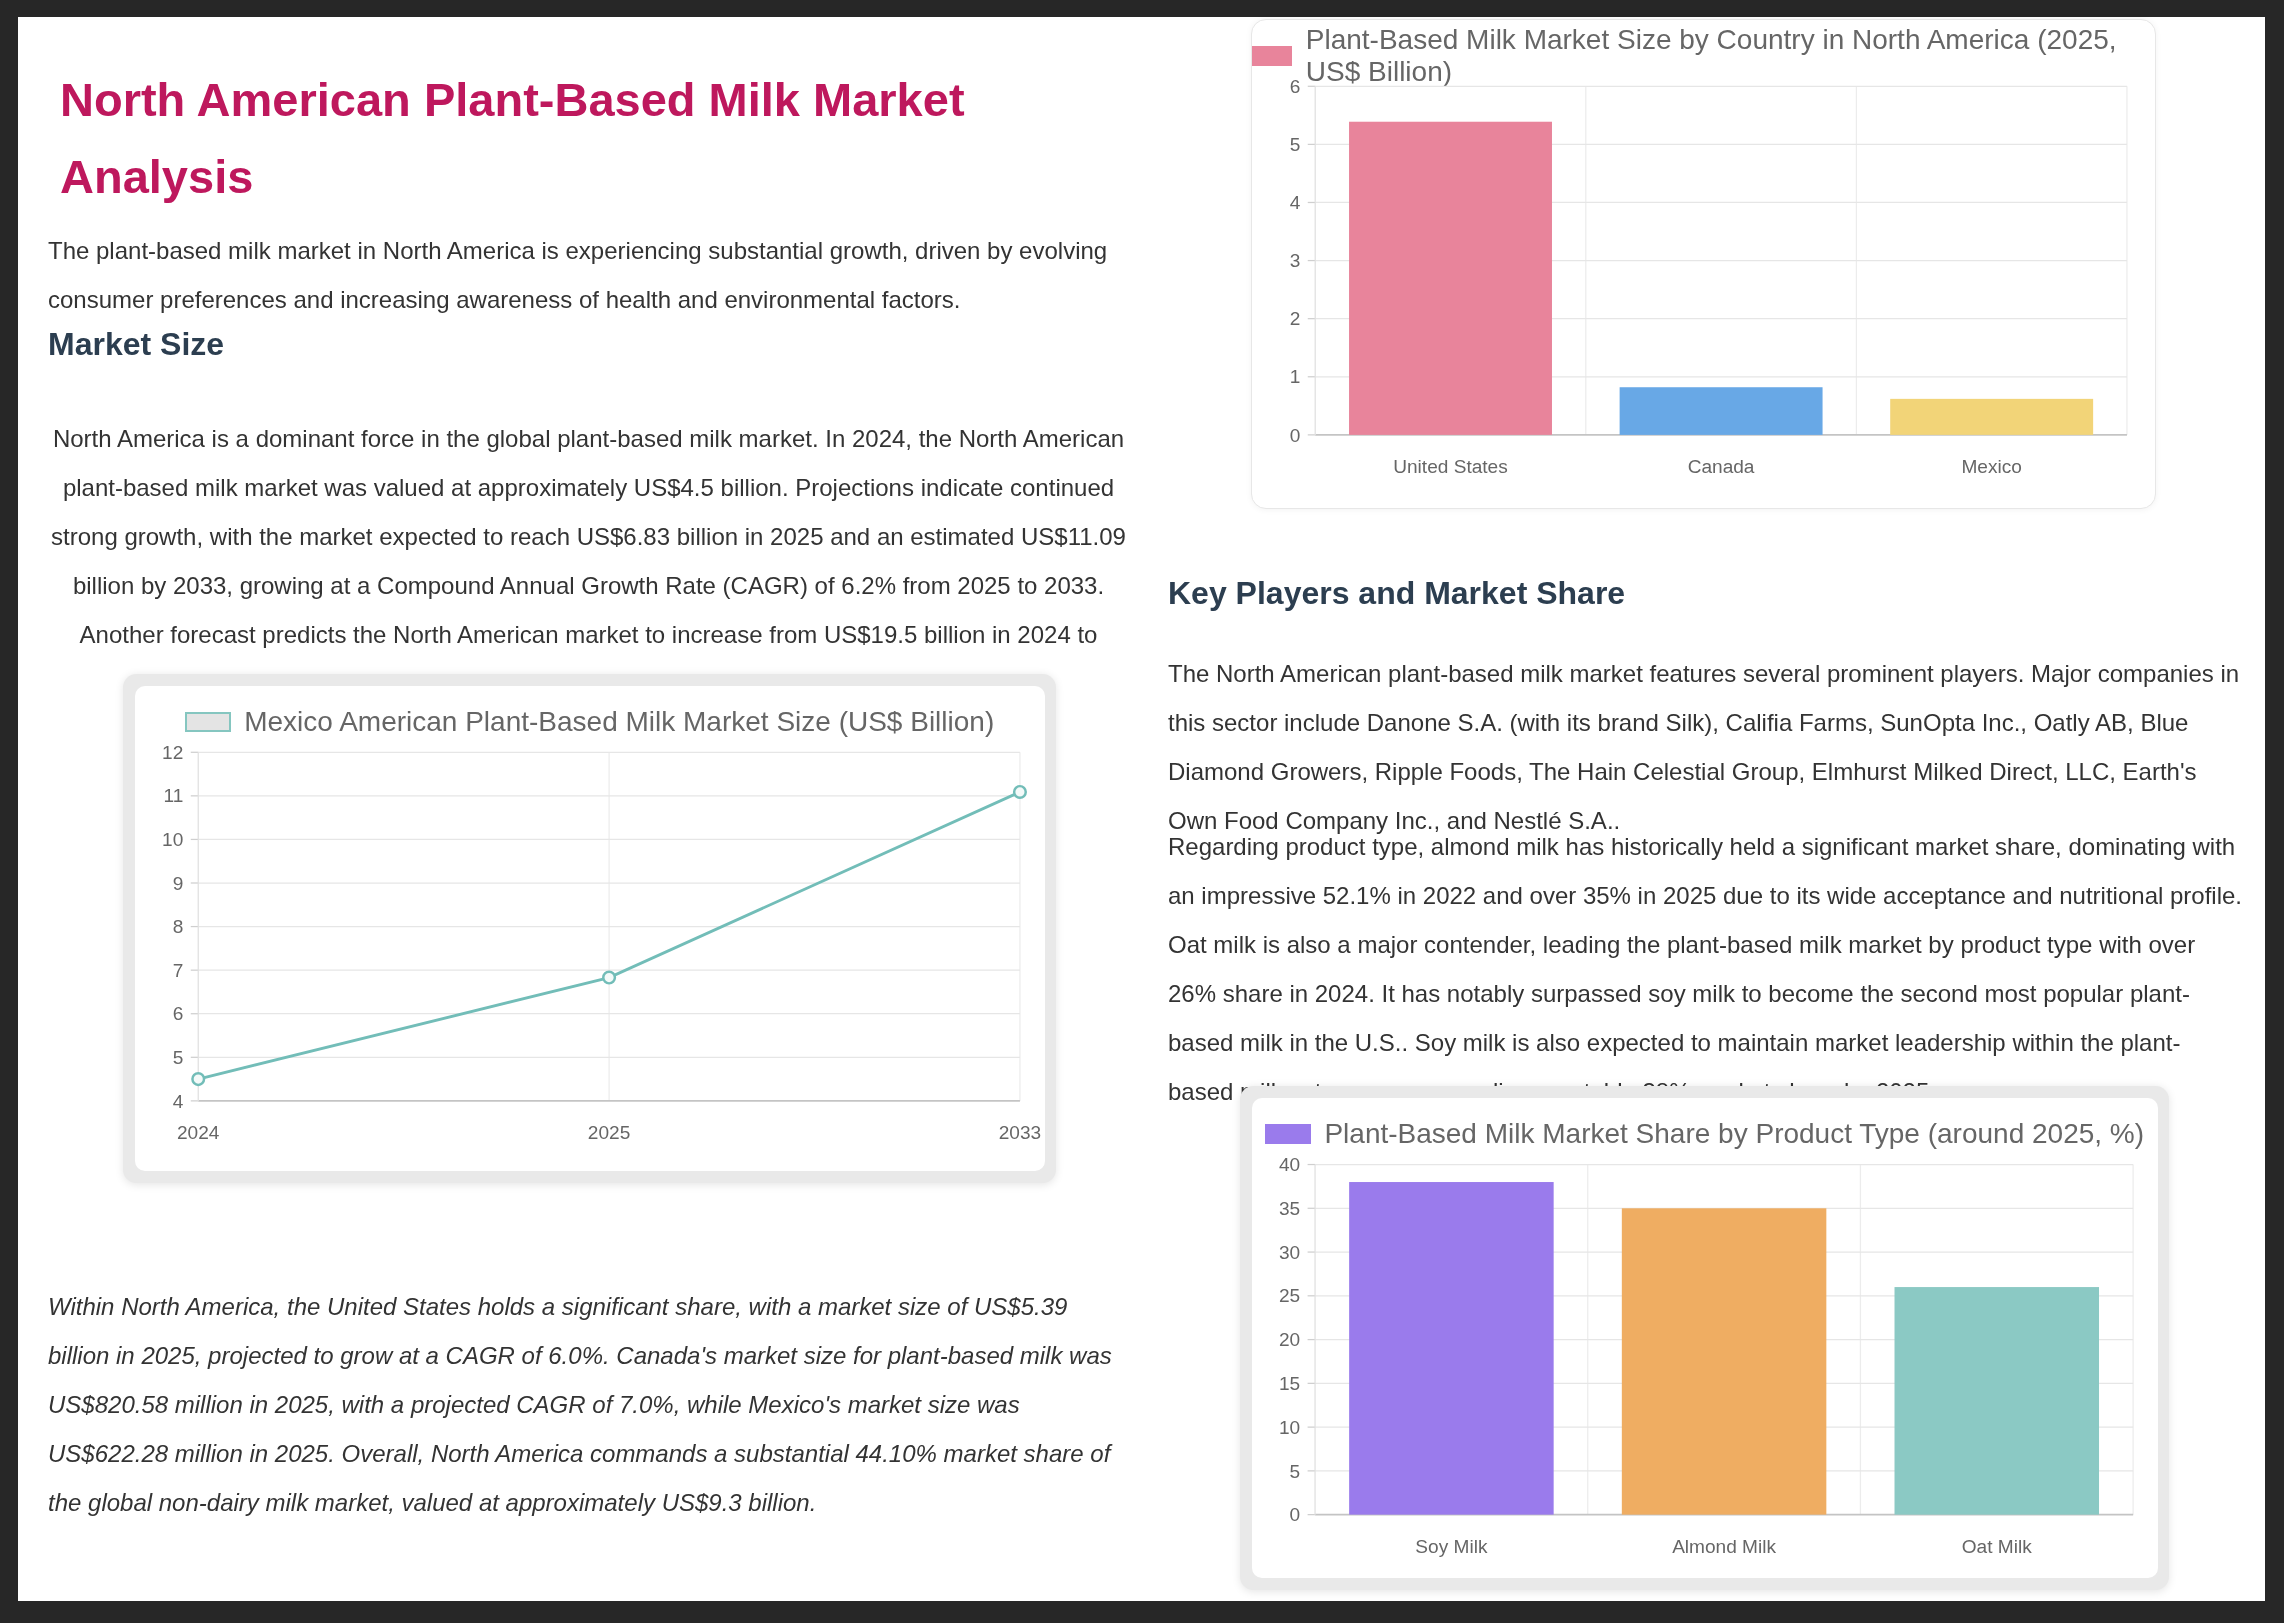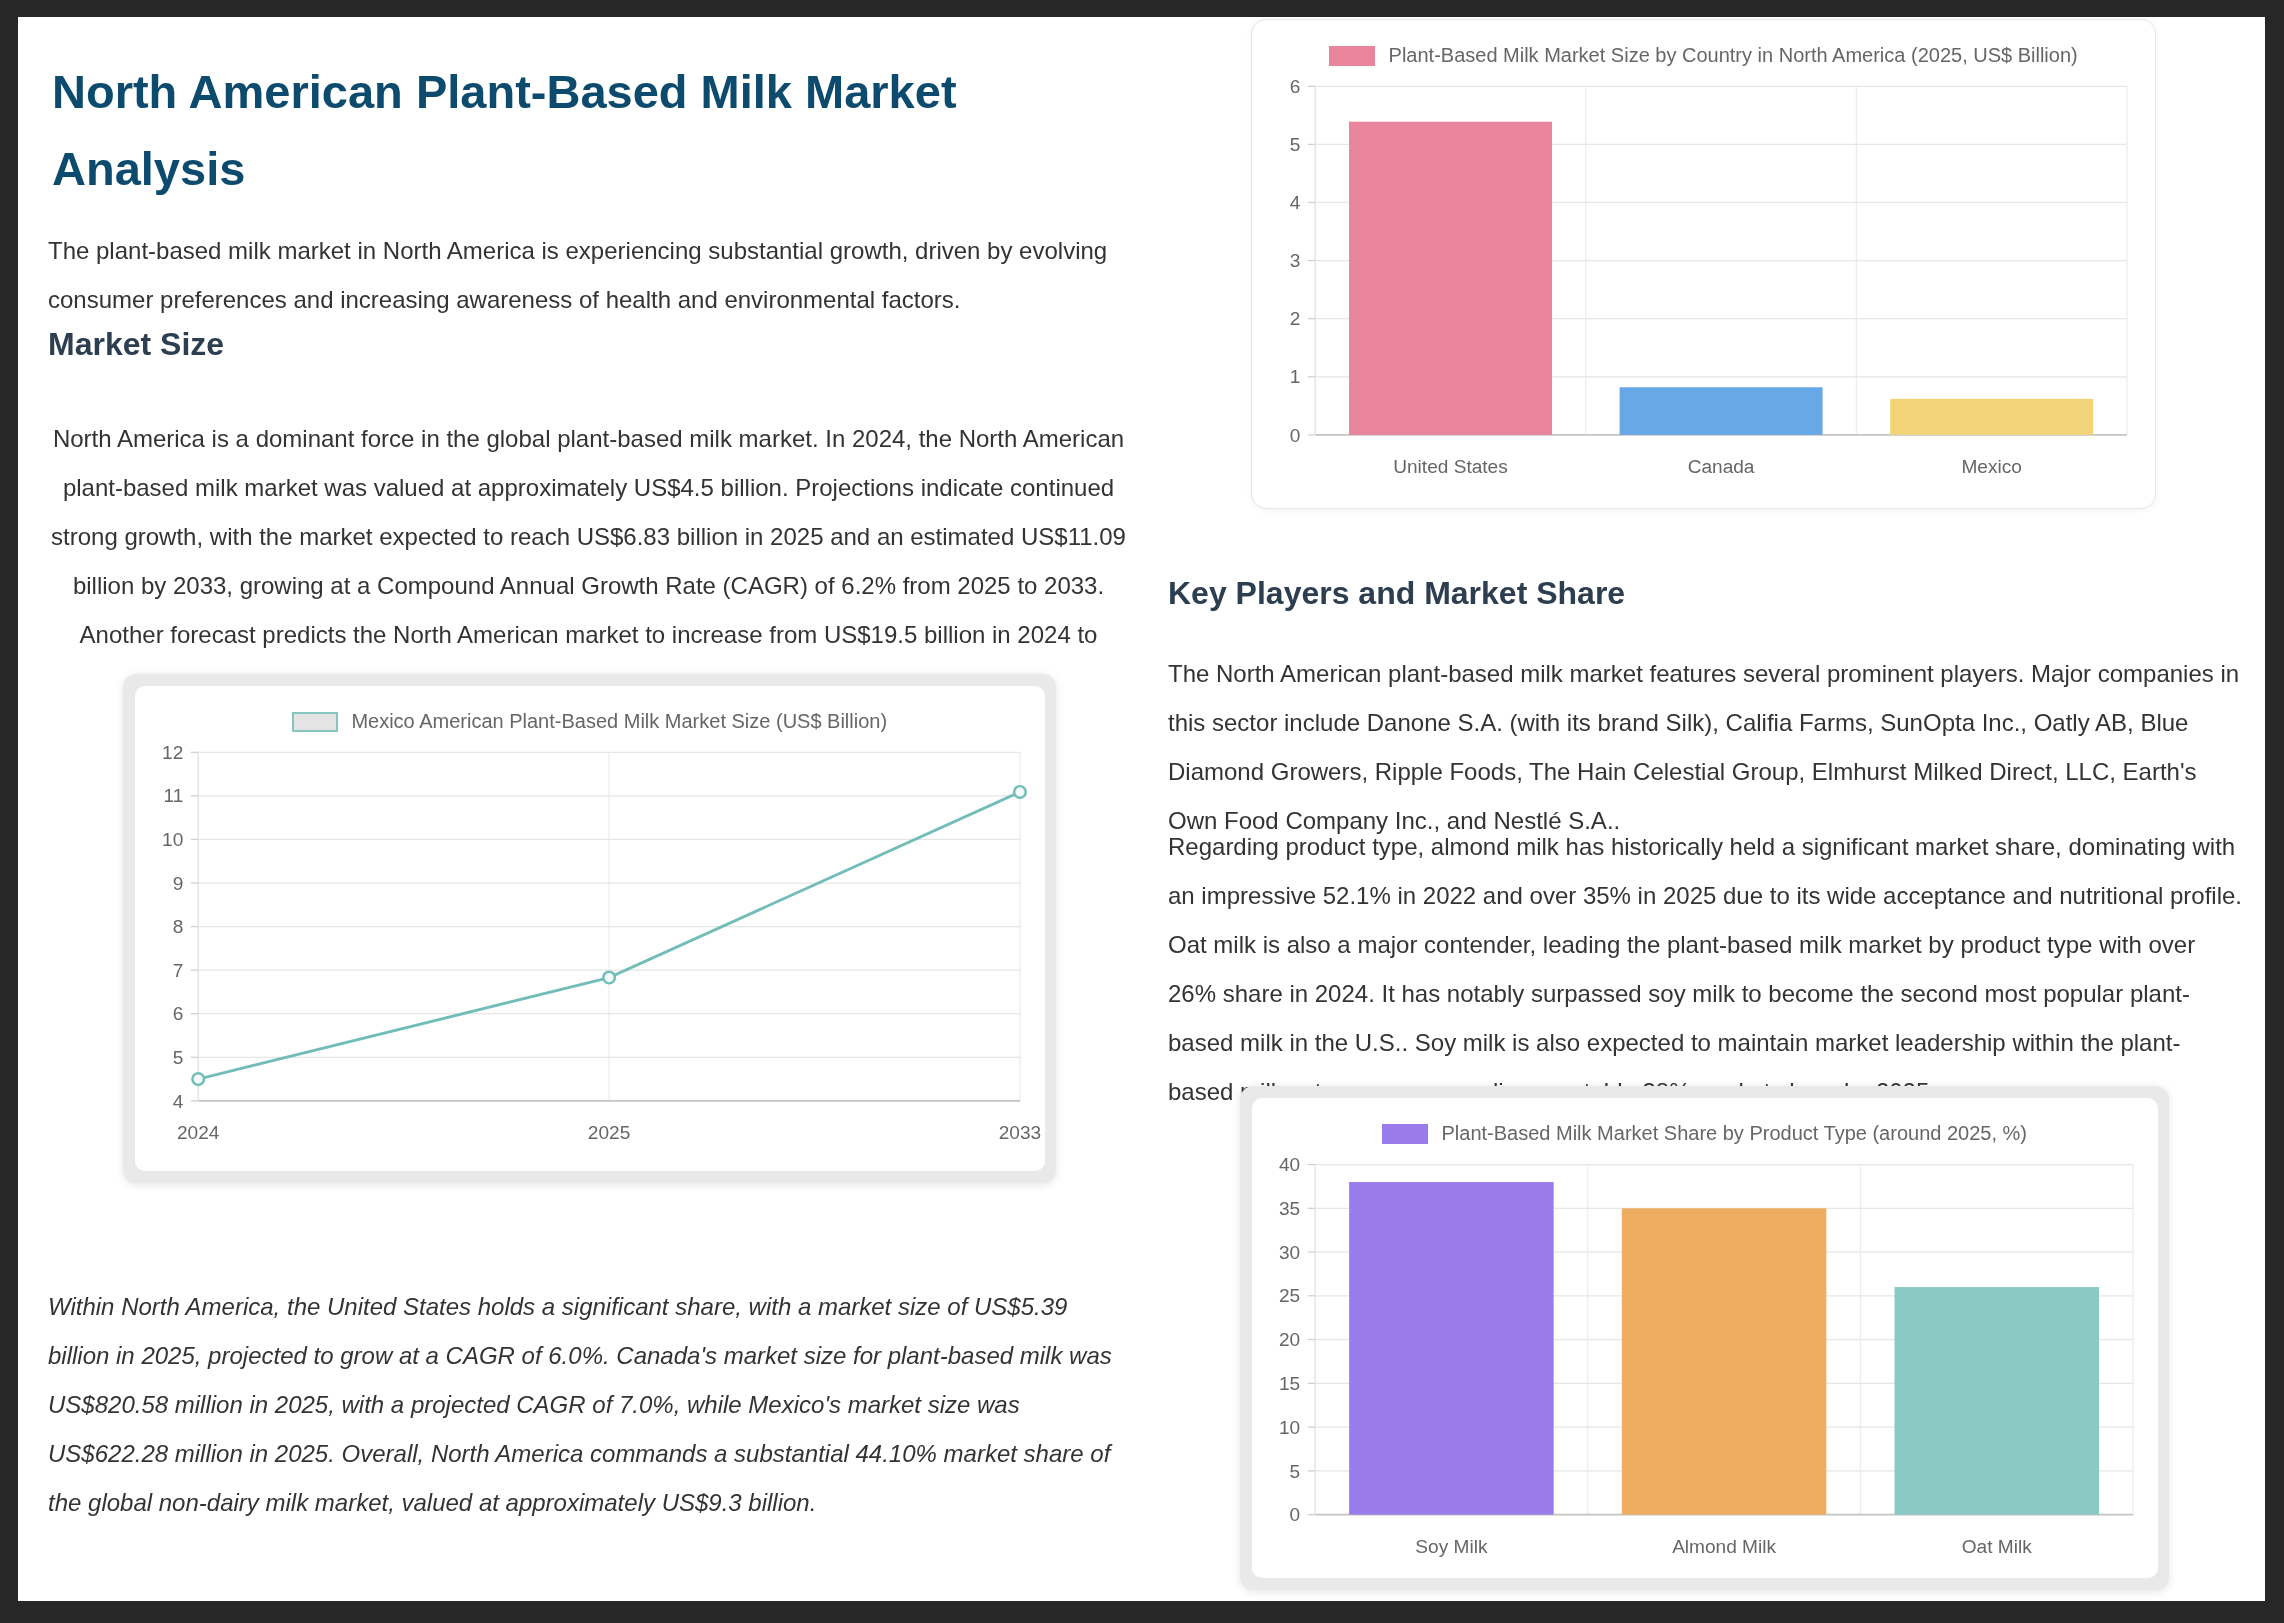--- a/index.html
+++ b/index.html
@@ -7,22 +7,22 @@
     width:2284px;height:1623px;position:relative;
     background:#272727;
     font-family:"Liberation Sans", sans-serif;
     overflow:hidden;
   }
   .page{position:absolute;left:18px;top:17.4px;width:2247px;height:1584px;background:#ffffff;}
   .col{position:absolute;top:0;height:100%;}
   .col-left{left:30px;width:1096px;}
   .col-right{left:1150px;width:1096px;}
 
-  h1{position:absolute;top:33px;left:0;width:1013px;margin:4px;
-     font-size:47px;line-height:1.62;font-weight:700;color:#0c4a6e;}
+  h1{position:absolute;top:33px;left:0;width:1013px;margin:12px;
+     font-size:47px;line-height:1.62;font-weight:700;color:#be185d;}
   .h2{position:absolute;left:0;margin:0;font-size:32px;font-weight:700;color:#2c3e50;}
   #h2-market{top:309px;}
   #h2-key{top:558px;}
   p{position:absolute;left:0;margin:0;font-size:24px;line-height:49px;color:#333333;}
   .p-intro{top:209px;width:1081px;}
   .p-ms1{top:397px;width:1081px;text-align:center;}
   .p-ms2{top:1265px;width:1081px;font-style:italic;}
   .p-kp1{top:632px;width:1077px;}
   .p-kp2{top:805px;width:1077px;}
 
@@ -33,21 +33,21 @@
   .chart-card{background:#ffffff;border-radius:10px;}
   #frameA .chart-card{height:485px;}
   #frameC .chart-card{height:480px;}
   #cardB{position:absolute;left:83px;top:1.7px;width:903px;height:488px;
          background:#fff;border:1.7px solid #e7e7e7;border-radius:15px;
          box-shadow:0 0.8px 6.6px rgba(0,0,0,.05);}
 
   .chart-legend{display:flex;justify-content:center;align-items:center;gap:13.3px;
                 padding-top:21.6px;height:28px;}
   .legend-swatch{width:46px;height:20px;display:inline-block;box-sizing:border-box;}
-  .legend-label{font-size:20px;color:#666;}
+  .legend-label{font-size:28px;color:#666;}
   svg.chart{display:block;margin-top:3.3px;}
 </style>
 </head>
 <body>
 
 <div class="page">
 
   <div class="col col-left">
     <h1>North American Plant-Based Milk Market Analysis</h1>
 

